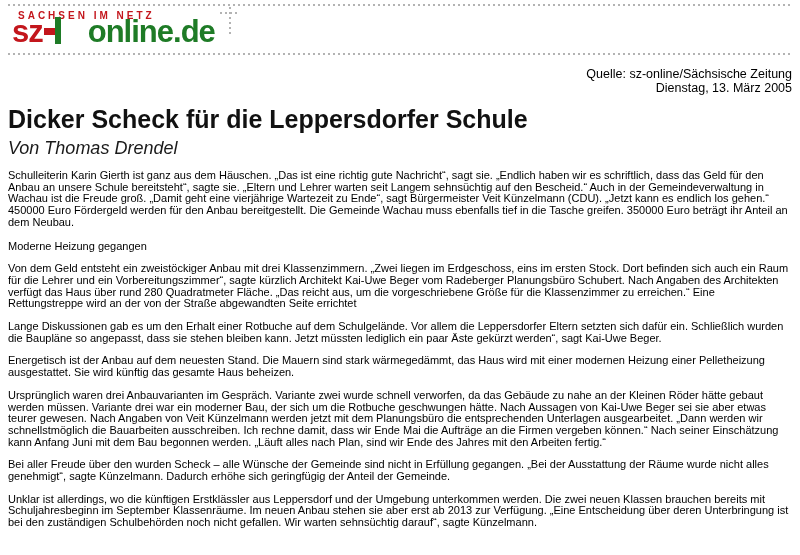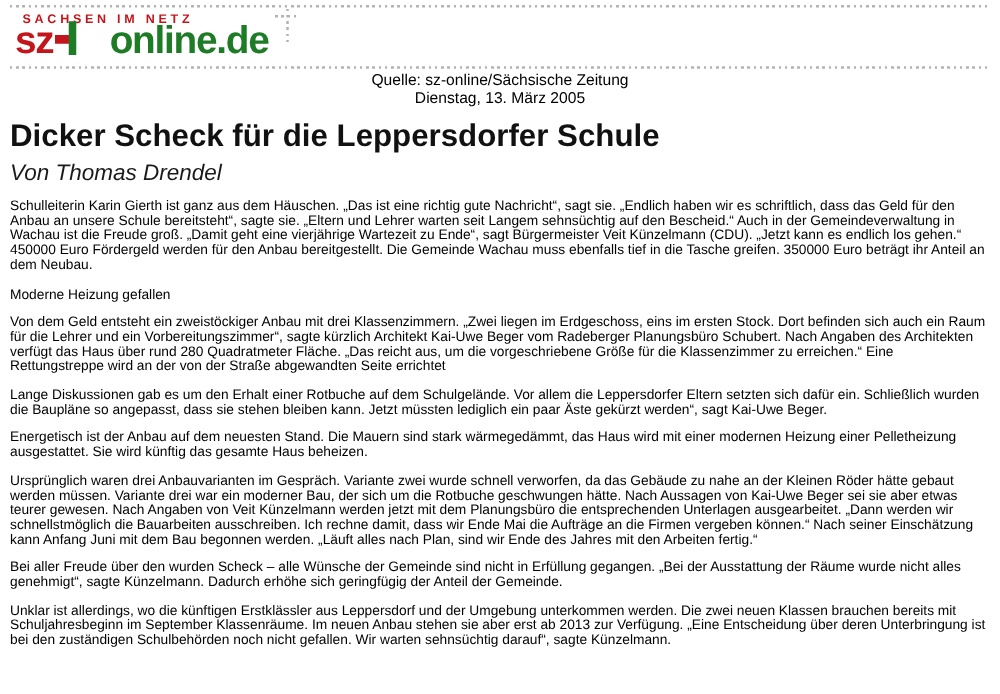--- a/index.html
+++ b/index.html
@@ -41,21 +41,21 @@
   .reg-mark{position:absolute;left:212px;top:0;width:20px;height:30px;}
   .reg-mark .v{
     position:absolute;left:9px;top:0;width:2px;height:28px;
     background:repeating-linear-gradient(180deg,#b3b3b3 0 2px,transparent 2px 5px);
   }
   .reg-mark .h{
     position:absolute;left:0;top:5px;width:20px;height:2px;
     background:repeating-linear-gradient(90deg,#b3b3b3 0 2px,transparent 2px 5px);
   }
   
-  .meta{margin-top:2px;text-align:center;font-size:12.5px;line-height:14px;color:#000;}
+  .meta{margin-top:12px;text-align:right;font-size:12.5px;line-height:14px;color:#000;}
   
   h1.article-title{
     margin:10px 0 0 0;font-size:25px;line-height:28px;
     font-weight:bold;color:#111;letter-spacing:0;
   }
   .byline{margin-top:5px;font-size:18px;font-style:italic;color:#1a1a1a;}
   .lead{
     margin-top:18px;font-size:11px;line-height:13.5px;
     font-weight:bold;color:#000;
   }
@@ -86,21 +86,21 @@
     <div>Quelle: sz-online/Sächsische Zeitung</div>
     <div>Dienstag, 13. März 2005</div>
   </div>
 
   <h1 class="article-title">Dicker Scheck für die Leppersdorfer Schule</h1>
   <div class="byline">Von Thomas Drendel</div>
 
 
   <div class="body-copy">
     <p>Schulleiterin Karin Gierth ist ganz aus dem Häuschen. „Das ist eine richtig gute Nachricht“, sagt sie. „Endlich haben wir es schriftlich, dass das Geld für den Anbau an unsere Schule bereitsteht“, sagte sie. „Eltern und Lehrer warten seit Langem sehnsüchtig auf den Bescheid.“ Auch in der Gemeindeverwaltung in Wachau ist die Freude groß. „Damit geht eine vierjährige Wartezeit zu Ende“, sagt Bürgermeister Veit Künzelmann (CDU). „Jetzt kann es endlich los gehen.“ 450000 Euro Fördergeld werden für den Anbau bereitgestellt. Die Gemeinde Wachau muss ebenfalls tief in die Tasche greifen. 350000 Euro beträgt ihr Anteil an dem Neubau.</p>
-    <p class="sub">Moderne Heizung gefallen</p>
+    <p class="sub">Moderne Heizung gegangen</p>
     <p>Von dem Geld entsteht ein zweistöckiger Anbau mit drei Klassenzimmern. „Zwei liegen im Erdgeschoss, eins im ersten Stock. Dort befinden sich auch ein Raum für die Lehrer und ein Vorbereitungszimmer“, sagte kürzlich Architekt Kai-Uwe Beger vom Radeberger Planungsbüro Schubert. Nach Angaben des Architekten verfügt das Haus über rund 280 Quadratmeter Fläche. „Das reicht aus, um die vorgeschriebene Größe für die Klassenzimmer zu erreichen.“ Eine Rettungstreppe wird an der von der Straße abgewandten Seite errichtet</p>
     <p>Lange Diskussionen gab es um den Erhalt einer Rotbuche auf dem Schulgelände. Vor allem die Leppersdorfer Eltern setzten sich dafür ein. Schließlich wurden die Baupläne so angepasst, dass sie stehen bleiben kann. Jetzt müssten lediglich ein paar Äste gekürzt werden“, sagt Kai-Uwe Beger.</p>
     <p>Energetisch ist der Anbau auf dem neuesten Stand. Die Mauern sind stark wärmegedämmt, das Haus wird mit einer modernen Heizung einer Pelletheizung ausgestattet. Sie wird künftig das gesamte Haus beheizen.</p>
     <p>Ursprünglich waren drei Anbauvarianten im Gespräch. Variante zwei wurde schnell verworfen, da das Gebäude zu nahe an der Kleinen Röder hätte gebaut werden müssen. Variante drei war ein moderner Bau, der sich um die Rotbuche geschwungen hätte. Nach Aussagen von Kai-Uwe Beger sei sie aber etwas teurer gewesen. Nach Angaben von Veit Künzelmann werden jetzt mit dem Planungsbüro die entsprechenden Unterlagen ausgearbeitet. „Dann werden wir schnellstmöglich die Bauarbeiten ausschreiben. Ich rechne damit, dass wir Ende Mai die Aufträge an die Firmen vergeben können.“ Nach seiner Einschätzung kann Anfang Juni mit dem Bau begonnen werden. „Läuft alles nach Plan, sind wir Ende des Jahres mit den Arbeiten fertig.“</p>
     <p>Bei aller Freude über den wurden Scheck – alle Wünsche der Gemeinde sind nicht in Erfüllung gegangen. „Bei der Ausstattung der Räume wurde nicht alles genehmigt“, sagte Künzelmann. Dadurch erhöhe sich geringfügig der Anteil der Gemeinde.</p>
     <p>Unklar ist allerdings, wo die künftigen Erstklässler aus Leppersdorf und der Umgebung unterkommen werden. Die zwei neuen Klassen brauchen bereits mit Schuljahresbeginn im September Klassenräume. Im neuen Anbau stehen sie aber erst ab 2013 zur Verfügung. „Eine Entscheidung über deren Unterbringung ist bei den zuständigen Schulbehörden noch nicht gefallen. Wir warten sehnsüchtig darauf“, sagte Künzelmann.</p>
   </div>
 
 </div>
 

